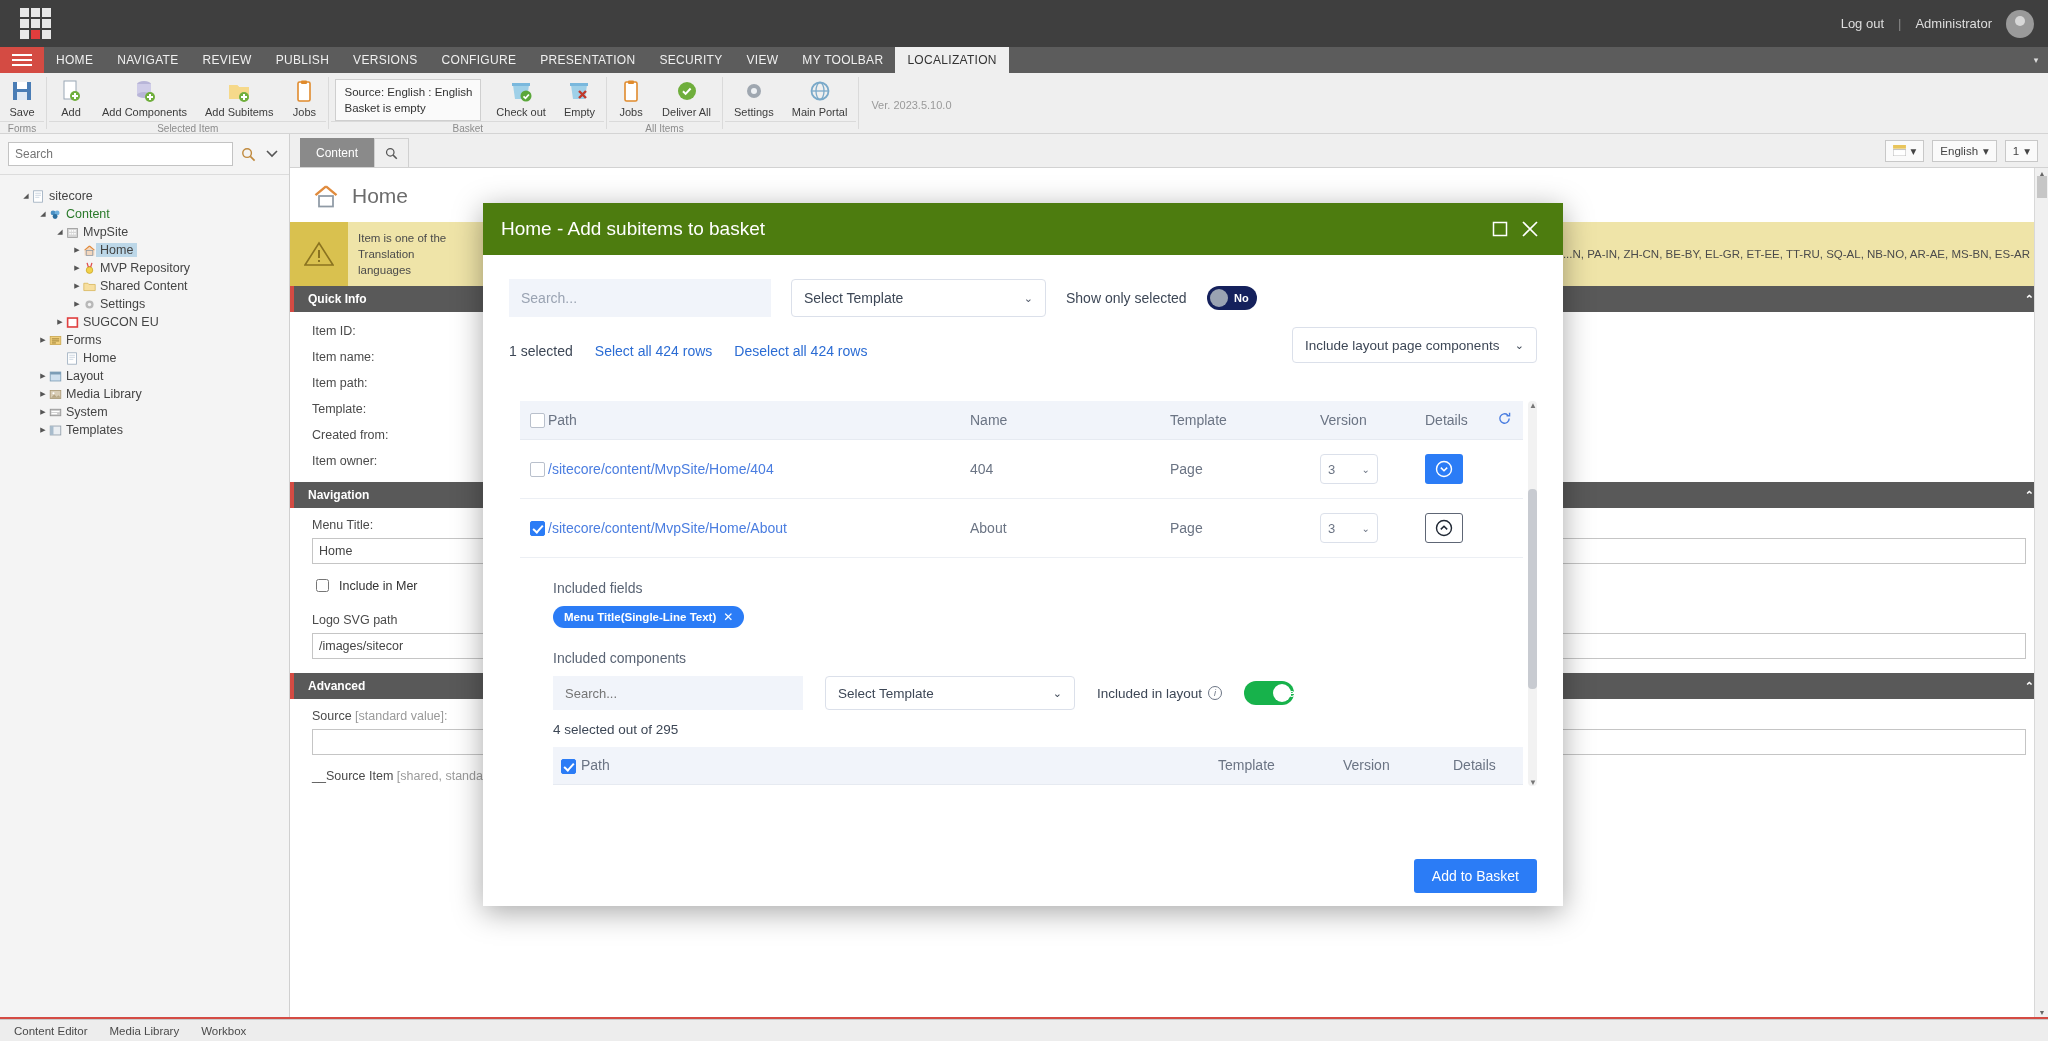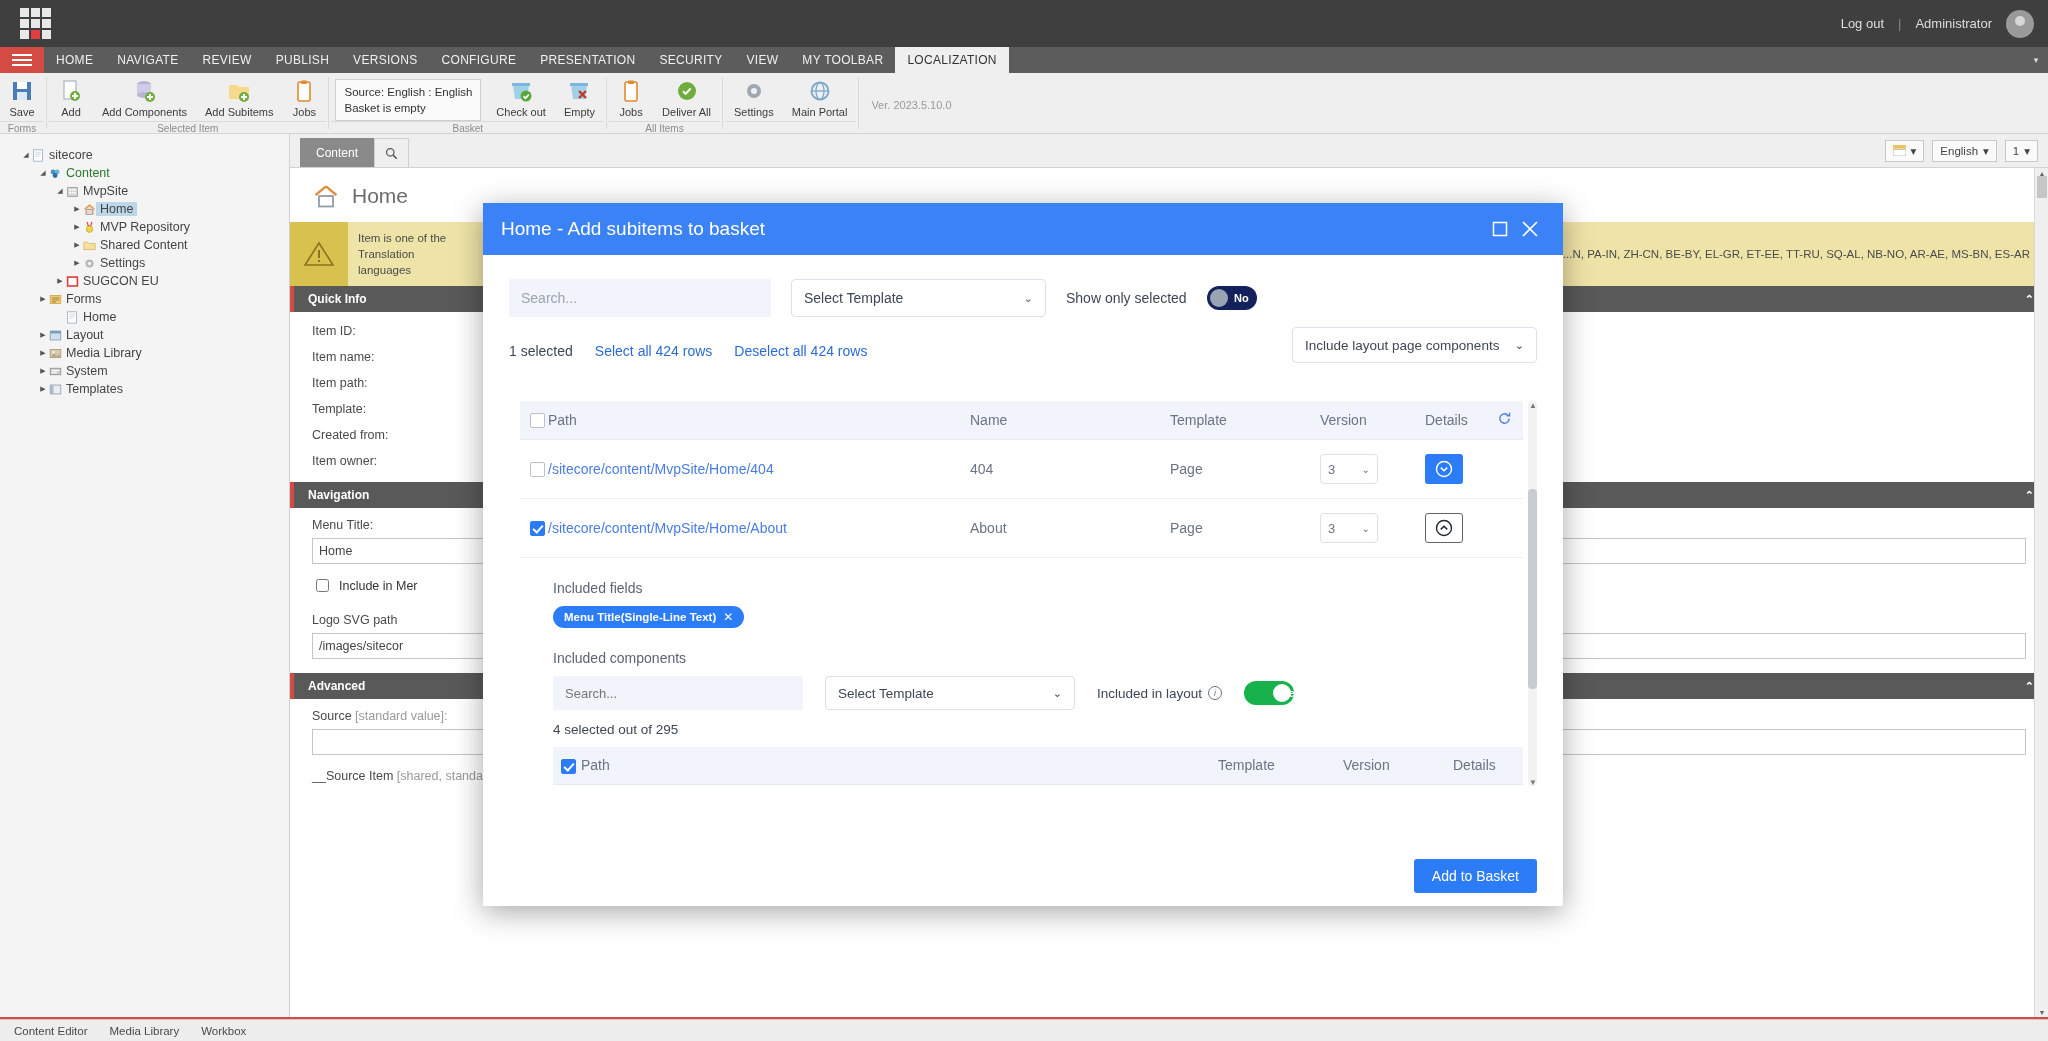--- a/index.html
+++ b/index.html
@@ -115,21 +115,21 @@
   }
   .redline { position:absolute; left:0; bottom:22px; width:2048px; height:2px; background:#d44b43;}
 
   
   .modal-mask { position:absolute; inset:0; background:transparent; }
   .modal {
     position:absolute; left:483px; top:203px; width:1080px; height:703px; background:#fff;
     box-shadow:0 6px 28px rgba(0,0,0,.35); display:flex; flex-direction:column;
   }
   .modal-head {
-    height:52px; background:#3b82f6; color:#fff; display:flex; align-items:center; padding:12px 18px;
+    height:52px; background:#4d7c0f; color:#fff; display:flex; align-items:center; padding:12px 18px;
     font-size:19px;
   }
   .modal-head .mtitle { flex:1; }
   .mh-btn { width:30px;height:30px; display:flex;align-items:center;justify-content:center; cursor:pointer; color:#fff;}
   .modal-body { flex:1; position:relative; padding:24px 36px 0 26px; overflow:hidden; }
   .mrow1 { display:flex; align-items:center; gap:20px; }
   .srch {
     width:262px; height:38px; background:#f1f4fa; border:none; padding:0 12px; font-size:14px; color:#5a6474;
     font-family:"Liberation Sans", sans-serif;
   }
@@ -379,20 +379,34 @@
     </div>
     <div class="glabel"></div>
   </div>
   <div class="vdiv"></div>
   <div class="ver-text">Ver. 2023.5.10.0</div>
 </div>
 
 <div class="main">
 
   <div class="sidebar">
+    <div class="side-search">
+      <input placeholder="Search" style="">
+      <span class="ico-btn">
+        <svg width="15" height="15" viewBox="0 0 16 16">
+            <circle cx="6.5" cy="6.5" r="4.6" fill="none" stroke="#c08a3e" stroke-width="1.5"></circle>
+            <path d="M10 10l4.5 4.5" stroke="#c08a3e" stroke-width="1.8"></path>
+          </svg>
+      </span>
+      <span class="ico-btn">
+        <svg width="12" height="8" viewBox="0 0 12 8">
+            <path d="M1 1l5 5 5-5" stroke="#555" stroke-width="1.6" fill="none"></path>
+          </svg>
+      </span>
+    </div>
     <div class="tree">
       <div class="tnode" style="padding-left:14px">
         <span class="arrow">◢</span>
         <svg class="tico" viewBox="0 0 16 16">
             <rect x="2" y="1" width="11" height="14" fill="#fff" stroke="#9aabbd"></rect>
             <path d="M4 4h7M4 6.5h7M4 9h5" stroke="#c3cfdb"></path>
           </svg>
         <span class="tlabel">sitecore</span>
       </div>
       <div class="tnode green" style="padding-left:31px">

